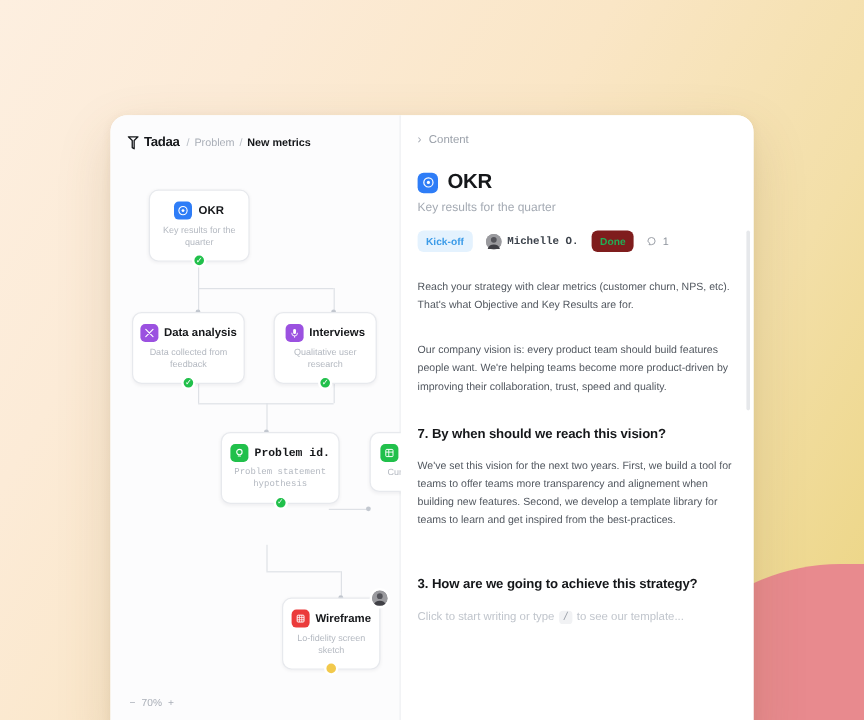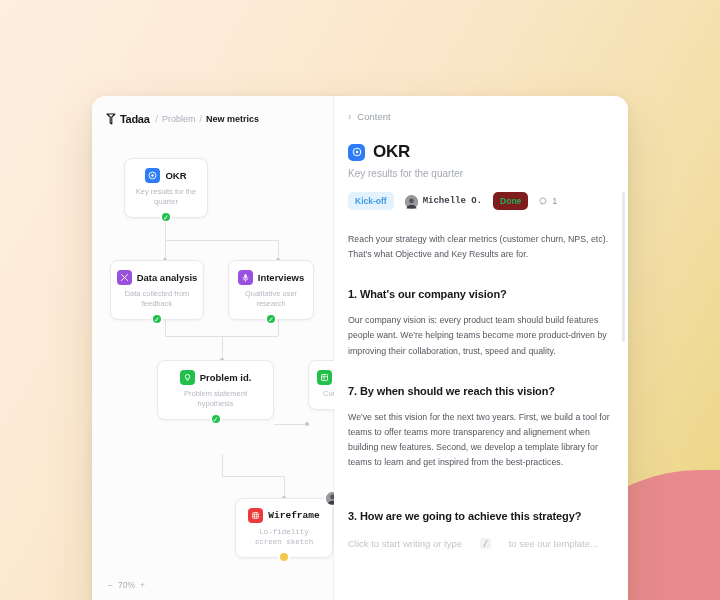--- a/index.html
+++ b/index.html
@@ -150,21 +150,21 @@
   .chip-green { background: #7f1d1d; color: #22AE55; }
   .assignee { display: flex; align-items: center; gap: 5px; }
   .assignee-av { width: 13px; height: 13px; border-radius: 50%; background: #8E8E93; flex:none;}
   .assignee-nm { font-size: 9px; color: #3C424B; font-weight: bold; font-family: Liberation Mono, monospace; }
   .cmt { display: flex; align-items: center; gap: 4px; font-size: 9px; color: #8E949D; }
   .cmt svg { display:block; }
 
   .para { font-size: 8.8px; line-height: 1.72; color: #51575F; margin-top: 22px; }
   .h2 { font-size: 11px; font-weight: bold; color: #15171A; margin-top: 26px; letter-spacing: -.1px; }
   .h2 + .para { margin-top: 13px; }
-  .placeholder { font-size: 9.5px; color: #C0C5CC; margin-top: 16px; display: flex; align-items: flex-start; gap: 18px; flex-wrap: wrap;}
+  .placeholder { font-size: 9.5px; color: #C0C5CC; margin-top: 16px; display: flex; align-items: flex-start; gap: 4px; flex-wrap: wrap;}
   .slash {
     background: #F1F2F4; border-radius: 3px; padding: 0 4px;
     font-style: italic; color: #9AA0A8;
   }
   .doc-scroll {
     position: absolute; right: 3px; top: 96px;
     width: 3px; height: 150px; border-radius: 2px;
     background: #E6E8EB;
   }
 </style>
@@ -248,21 +248,21 @@
                 <rect x="4.4" y="1.6" width="3.2" height="5.6" rx="1.6" fill="#fff"></rect>
                 <path d="M2.8 6.2a3.2 3.2 0 006.4 0M6 9.4v1.4" stroke="#fff" stroke-width="1" fill="none" stroke-linecap="round"></path>
               </svg>
           </span>
           <span class="node-title">Interviews</span>
         </div>
         <div class="node-sub">Qualitative user research</div>
         <div class="status-dot dot-done">✓</div>
       </div>
 
-      <div class="node" style="left:65px; top:224px; width:117px;">
+      <div class="node" style="left:92px; top:224px; width:99px;font-family:Liberation Mono, monospace;">
         <div class="node-head">
           <span class="node-ico" style="background:#21C04B;">
             <svg width="9" height="9" viewBox="0 0 12 12">
                 <circle cx="6" cy="5" r="3" fill="none" stroke="#fff" stroke-width="1.2"></circle>
                 <path d="M4.8 9.3h2.4" stroke="#fff" stroke-width="1.2" stroke-linecap="round"></path>
               </svg>
           </span>
           <span class="node-title">Problem id.</span>
         </div>
         <div class="node-sub">Problem statement hypothesis</div>
@@ -275,21 +275,21 @@
             <svg width="9" height="9" viewBox="0 0 12 12">
                 <rect x="2" y="2" width="8" height="8" rx="1" fill="none" stroke="#fff" stroke-width="1.1"></rect>
                 <path d="M2 5h8M5.3 2v8" stroke="#fff" stroke-width="1"></path>
               </svg>
           </span>
           <span class="node-title">Co</span>
         </div>
         <div class="node-sub" style="text-align:left; padding-left:6px;">Curr la</div>
       </div>
 
-      <div class="node" style="left:143px; top:362px; width:98px;font-family:Liberation Mono, monospace;">
+      <div class="node" style="left:143px; top:362px; width:82px;">
         <div class="node-head">
           <span class="node-ico" style="background:#EB3B3B;">
             <svg width="9" height="9" viewBox="0 0 12 12">
                 <rect x="2.2" y="2.2" width="7.6" height="7.6" rx="1" fill="none" stroke="#fff" stroke-width="1.1"></rect>
                 <path d="M2.2 4.7h7.6M2.2 7.3h7.6M4.7 2.2v7.6M7.3 2.2v7.6" stroke="#fff" stroke-width=".8"></path>
               </svg>
           </span>
           <span class="node-title">Wireframe</span>
         </div>
         <div class="node-sub">Lo-fidelity screen sketch</div>
@@ -350,21 +350,20 @@
             <svg width="9" height="9" viewBox="0 0 12 12">
                 <path d="M1.2 5.2a4 4 0 118 0 4 4 0 01-4 4H2.4l1-1.6a4 4 0 01-2.2-2.4z" fill="none" stroke="#8E949D" stroke-width="1"></path>
               </svg>
           </span>
           <span>1</span>
         </span>
       </div>
 
       <p class="para">Reach your strategy with clear metrics (customer churn, NPS, etc). That's what Objective and Key Results are for.</p>
 
-      <h2 class="h2">1. What's our company vision?</h2>
       <p class="para">Our company vision is: every product team should build features people want. We're helping teams become more product-driven by improving their collaboration, trust, speed and quality.</p>
 
       <h2 class="h2">7. By when should we reach this vision?</h2>
       <p class="para">We've set this vision for the next two years. First, we build a tool for teams to offer teams more transparency and alignement when building new features. Second, we develop a template library for teams to learn and get inspired from the best-practices.</p>
 
       <h2 class="h2" style="margin-top:40px;">3. How are we going to achieve this strategy?</h2>
       <div class="placeholder">
         <span>Click  to start writing or type</span>
         <span class="slash">/</span>
         <span>to see our template...</span>

